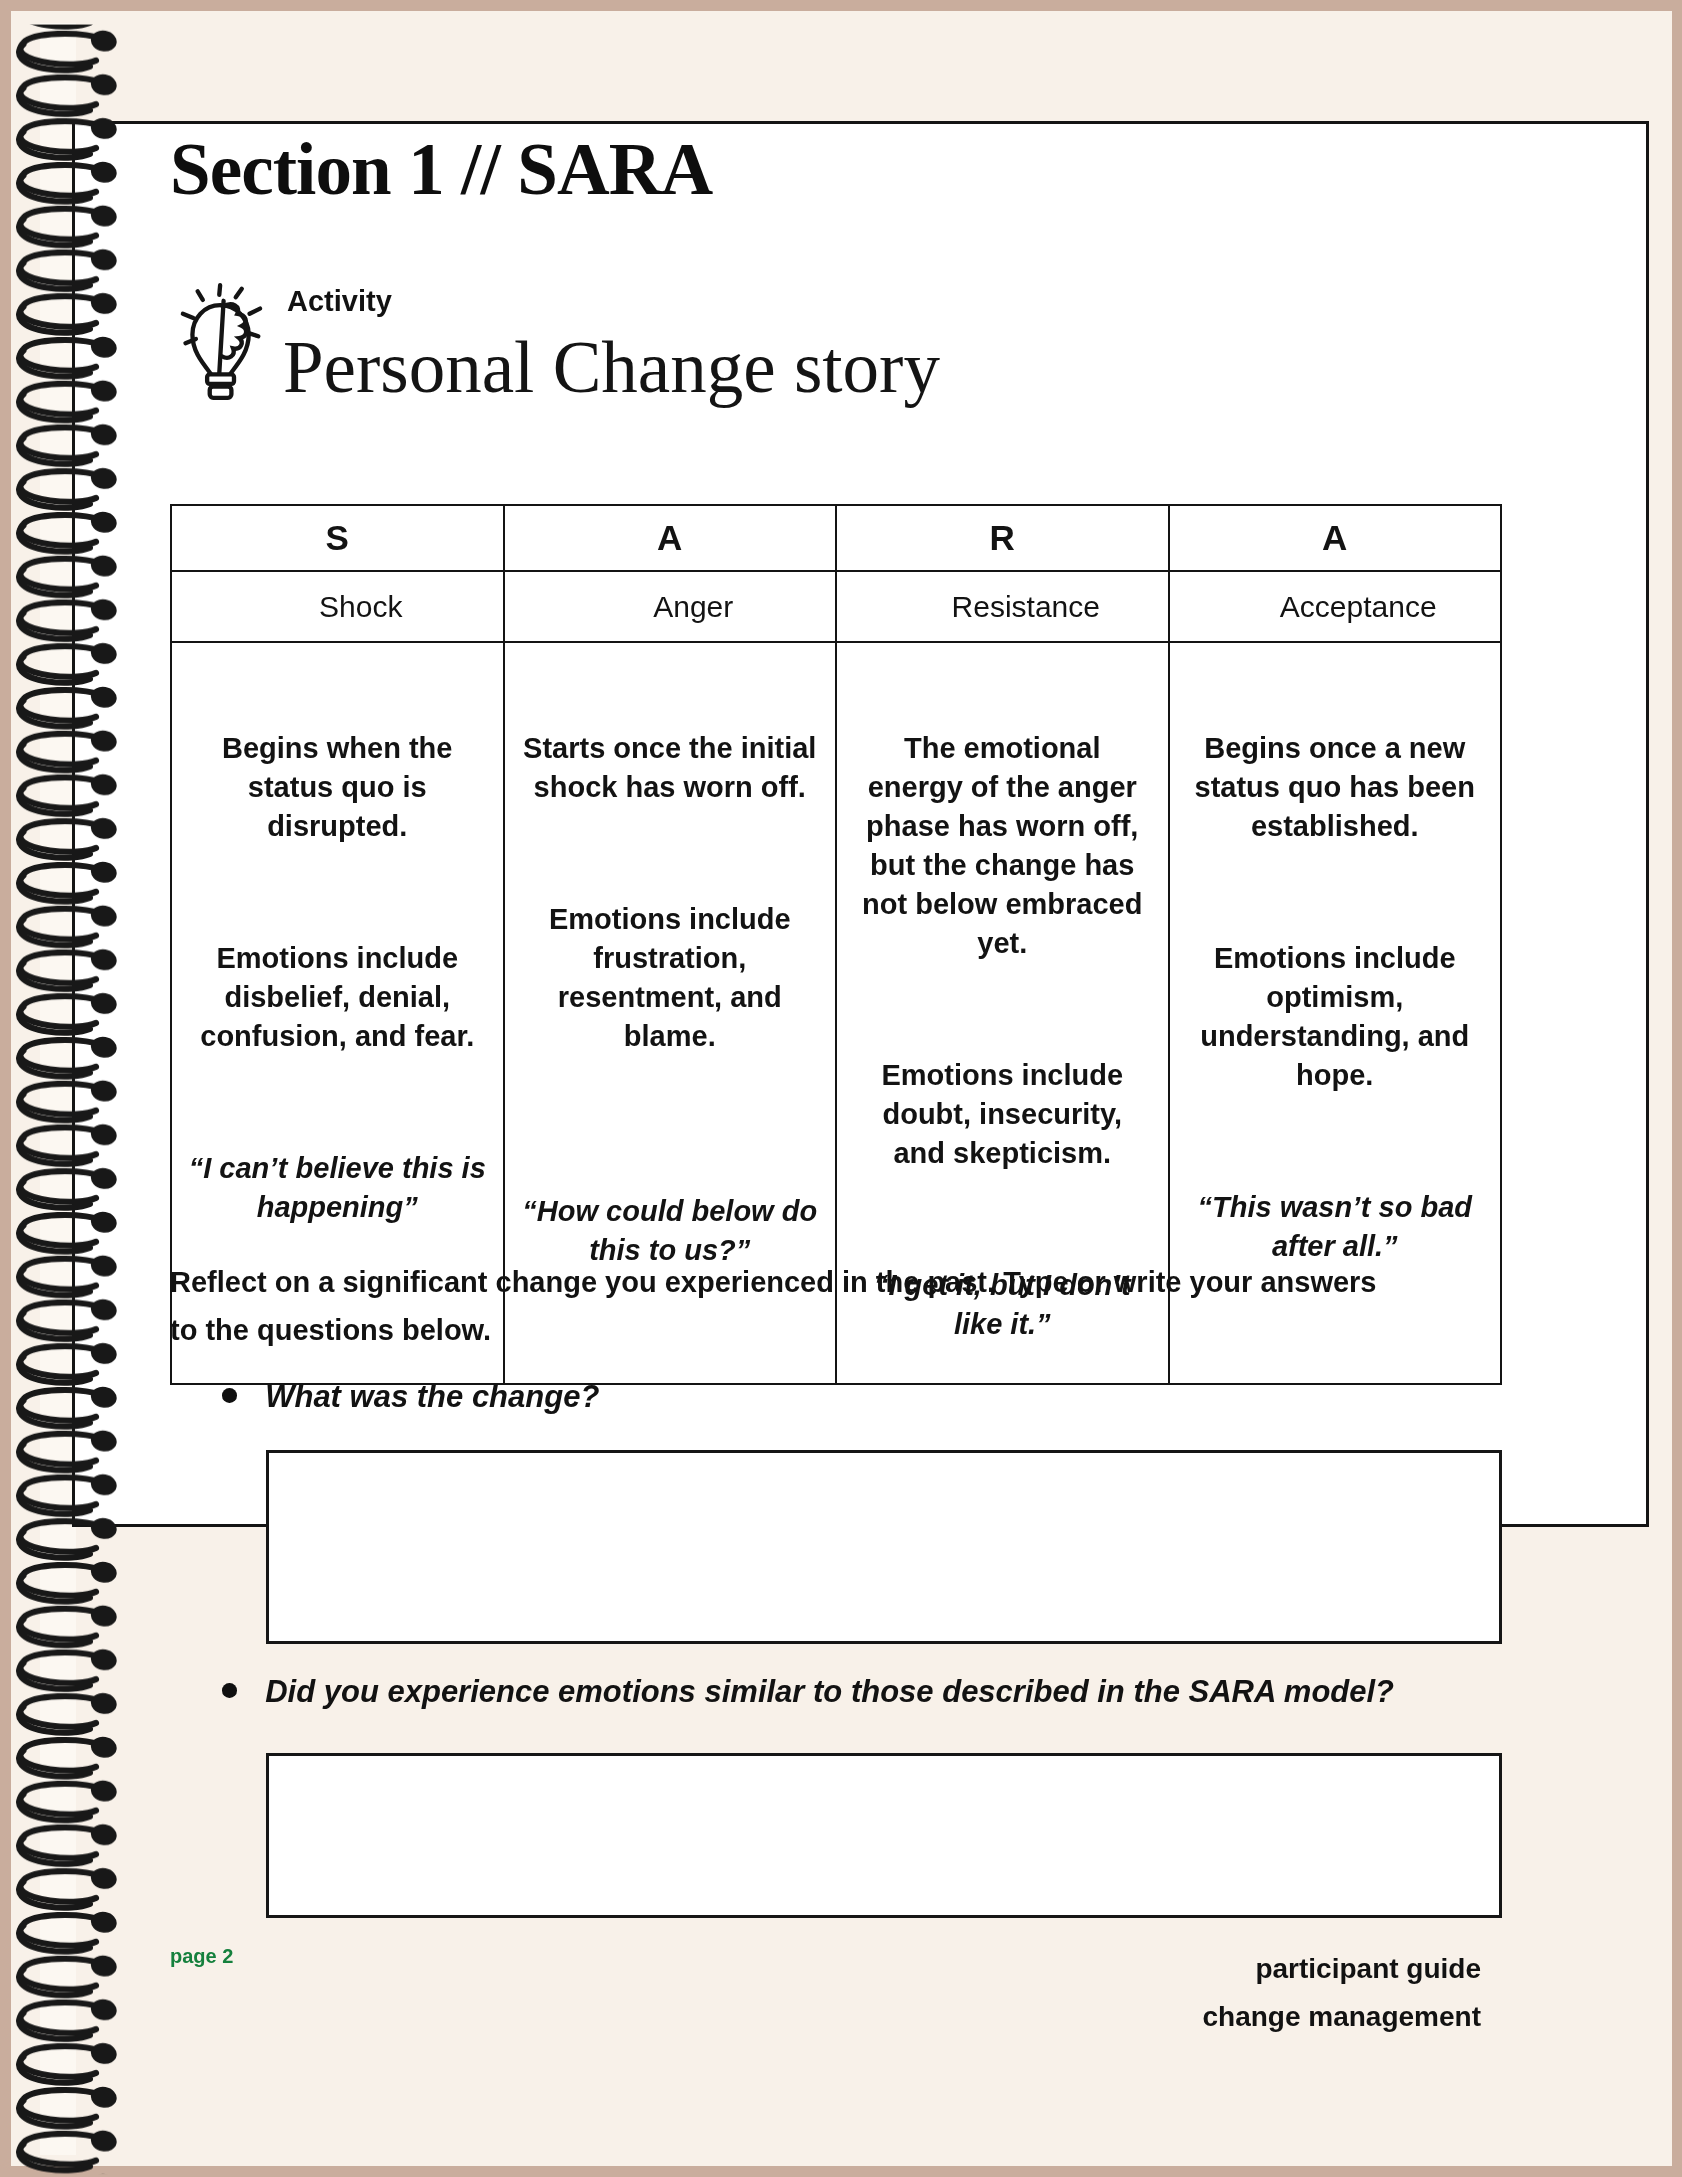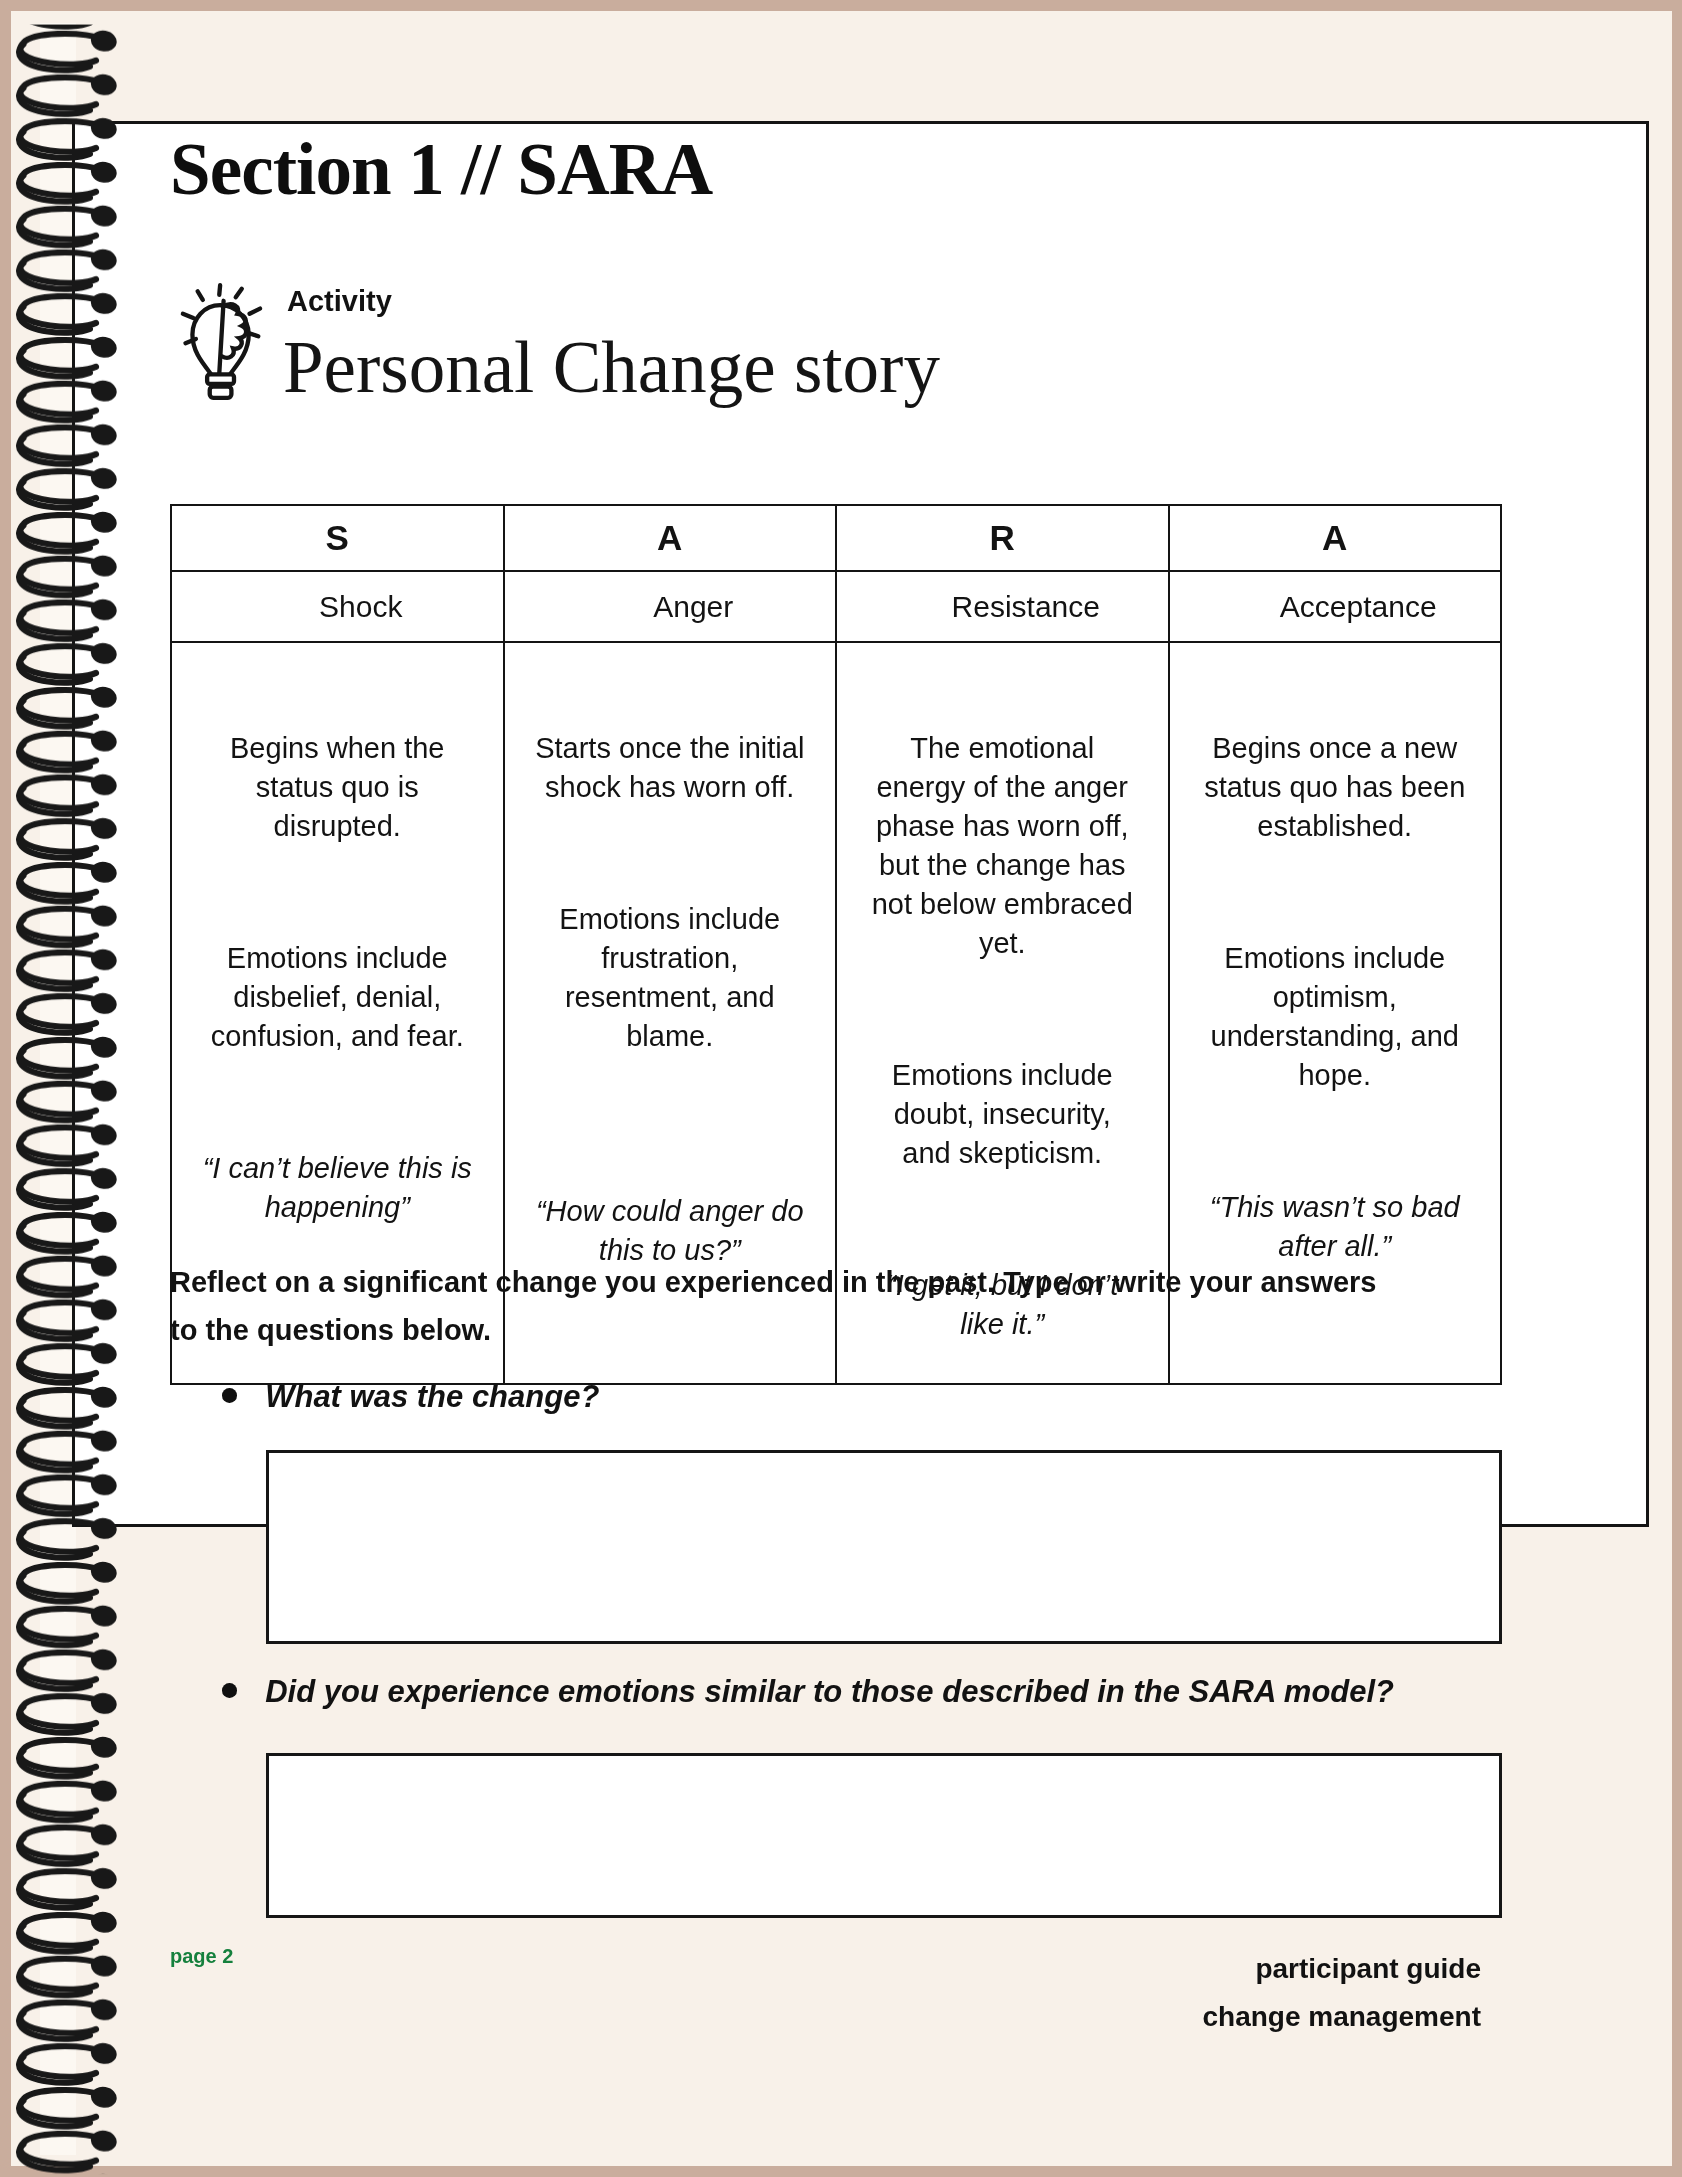--- a/index.html
+++ b/index.html
@@ -38,21 +38,21 @@
   table.sara th,table.sara td{
     border:2.6px solid #141414;text-align:center;vertical-align:middle;
     padding:0;color:#131313;
   }
   tr.letter-row th{height:64px;font-size:35px;font-weight:bold;}
   tr.stage-row td{height:69px;font-size:30px;font-weight:400;padding-left:47px;}
   tr.body-row td{
     height:585px;vertical-align:top;padding:47px 11.2px 0 11.2px;
     font-size:29px;line-height:39px;white-space:pre-line;
   }
-  tr.body-row p{margin:0 0 54px 0;}
+  tr.body-row p{margin:0 0 54px 0;font-weight:bold;}
   tr.body-row p.quote{font-style:italic;margin-bottom:0;}
   tr.body-row p.quote.extra-gap{margin-top:43px;}
 
   .instructions{
     left:95px;top:1134px;width:1349px;
     font-size:29px;font-weight:bold;line-height:48px;
     white-space:pre-line;color:#121212;
   }
   .question{left:147px;display:flex;align-items:flex-start;}
   .question.q1{top:1253px;}
@@ -129,21 +129,21 @@
         <p class="quote">“I can’t believe this is
 happening”</p>
       </td>
       <td>
         <p>Starts once the initial
 shock has worn off.</p>
         <p>Emotions include
 frustration,
 resentment, and
 blame.</p>
-        <p class="quote extra-gap">“How could anger do
+        <p class="quote extra-gap">“How could below do
 this to us?”</p>
       </td>
       <td>
         <p>The emotional
 energy of the anger
 phase has worn off,
 but the change has
 not below embraced
 yet.</p>
         <p>Emotions include

